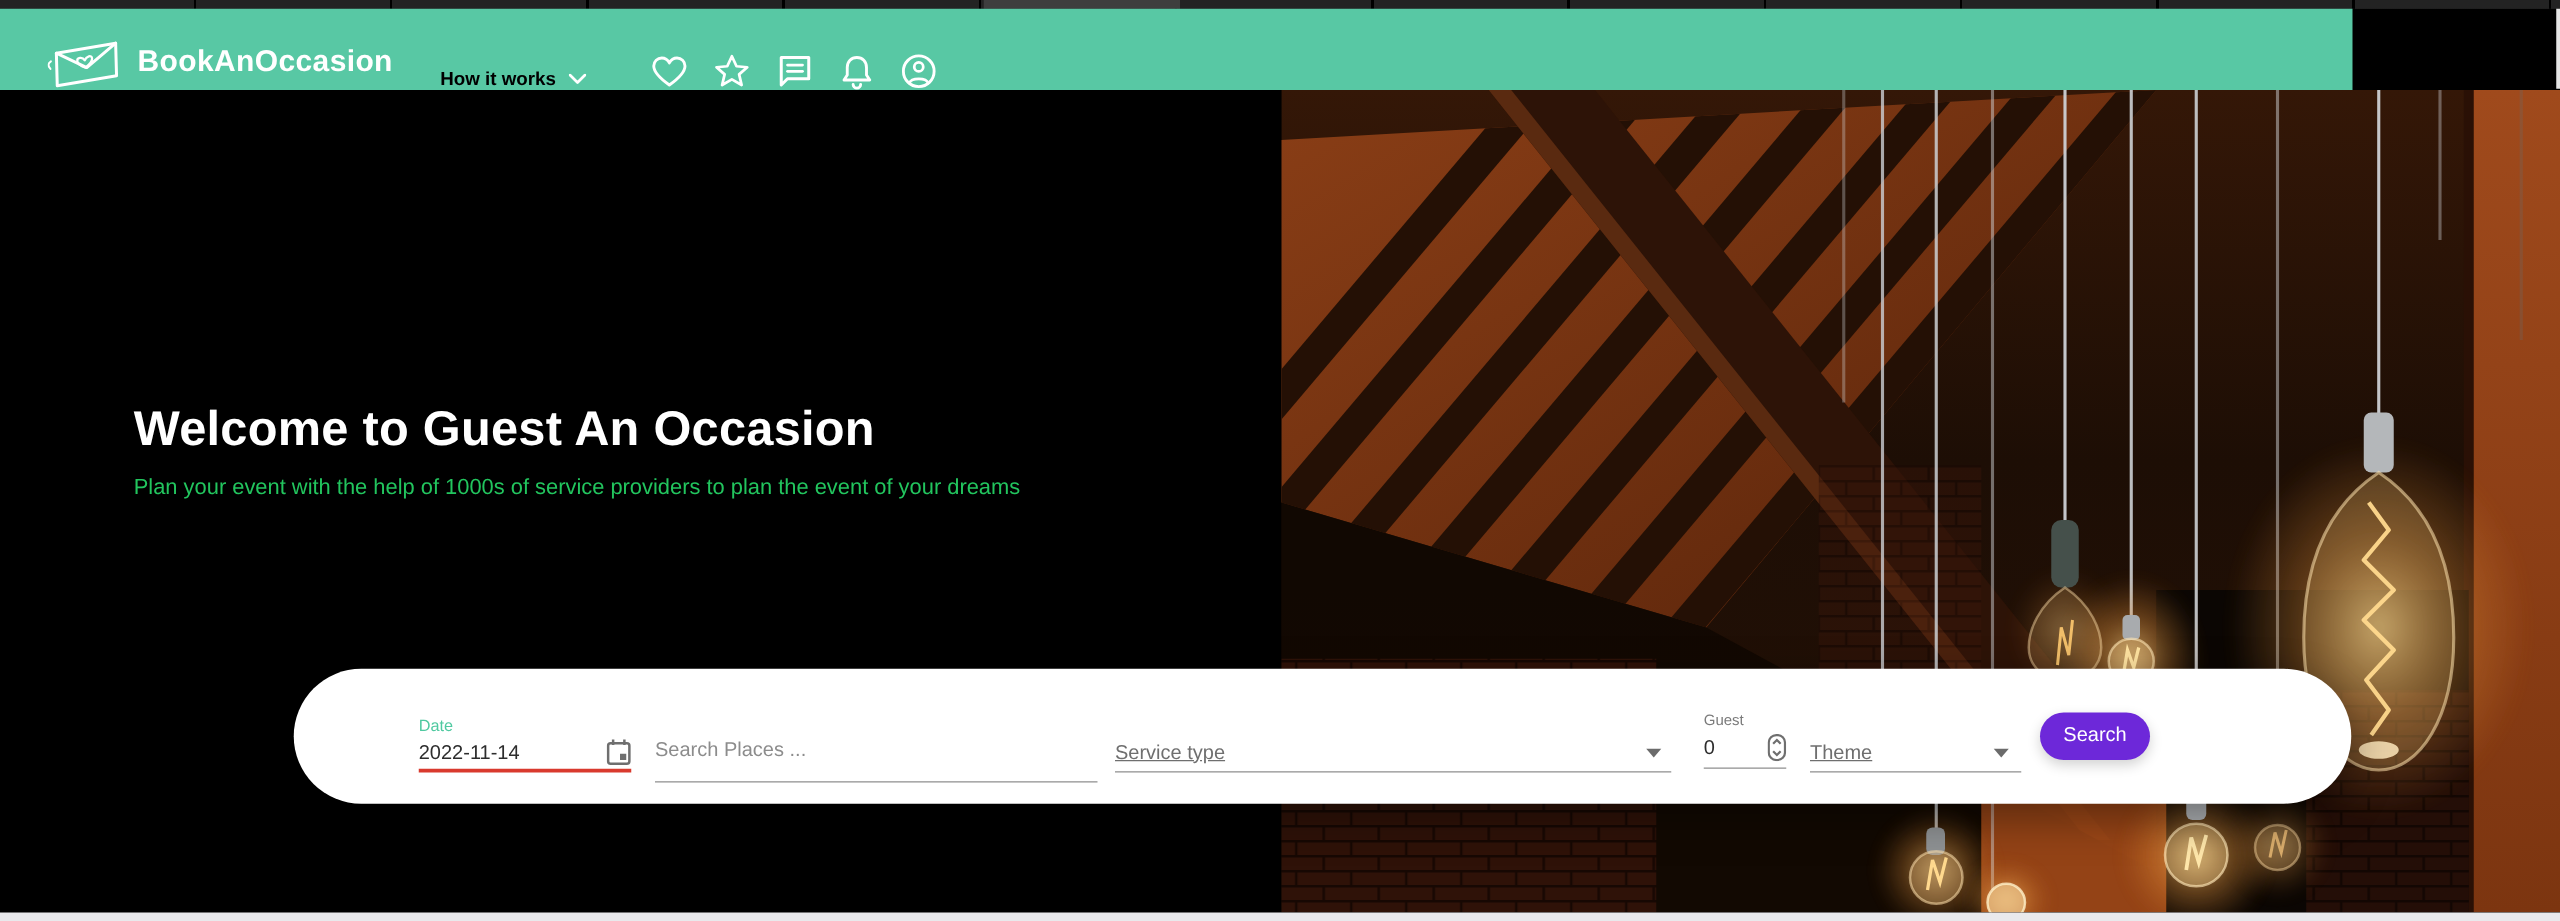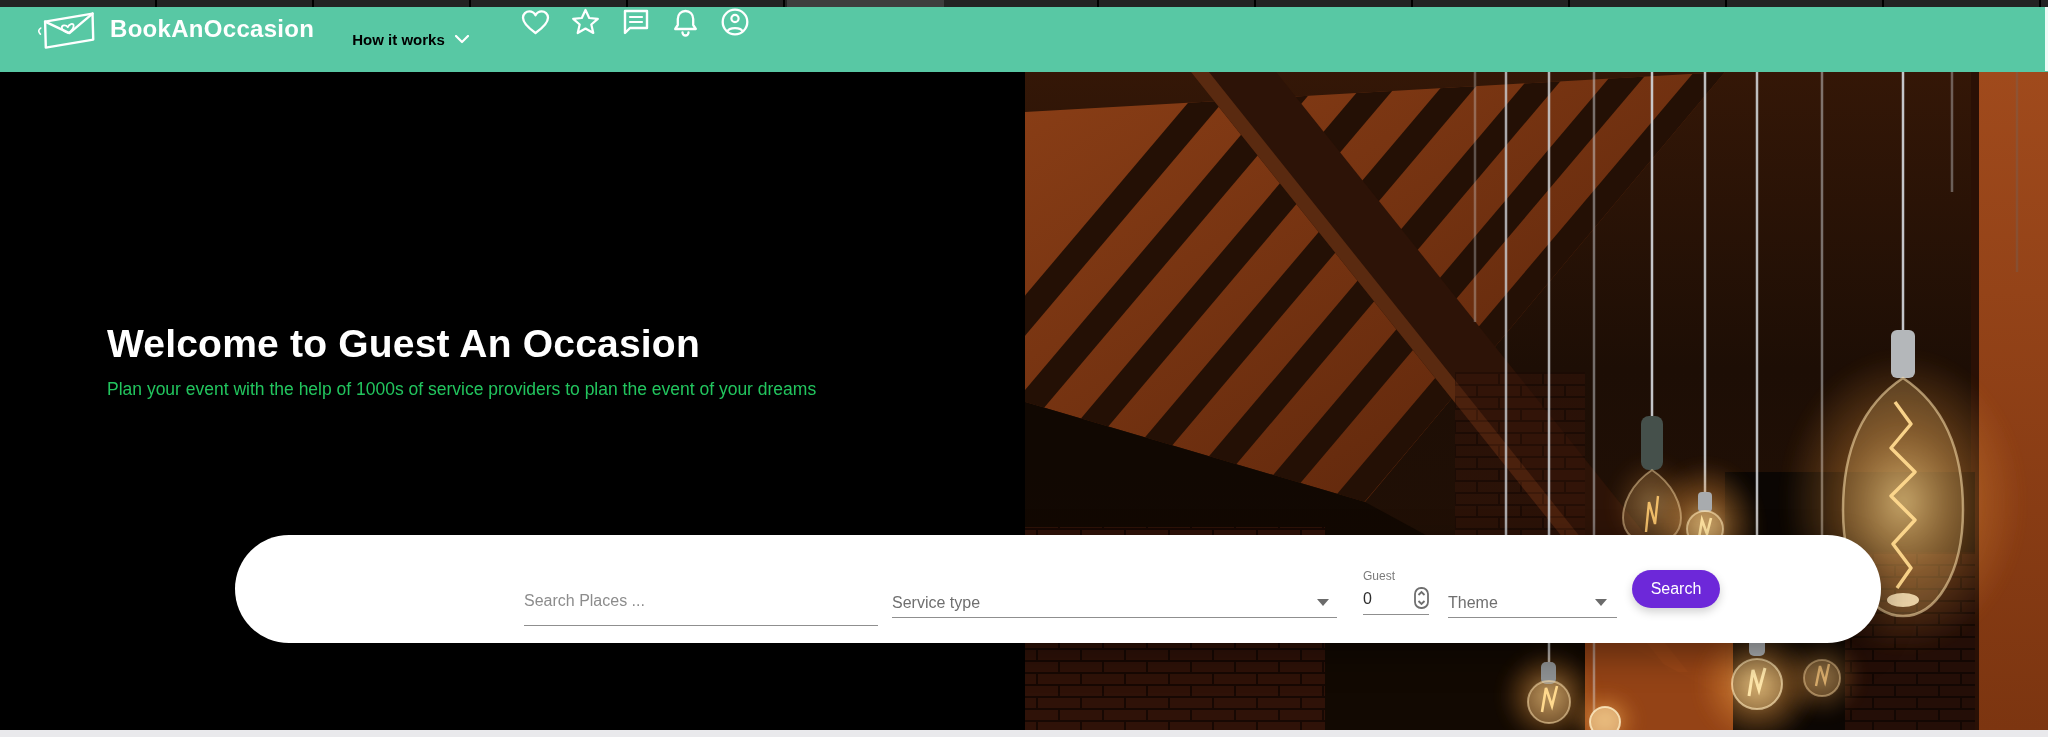--- a/index.html
+++ b/index.html
@@ -6,22 +6,22 @@
   html,body { width:2048px; height:737px; overflow:hidden; background:#000; }
   body { font-family:"Liberation Sans", sans-serif; }
   .page { position:relative; width:2048px; height:737px; overflow:hidden; }
 
   
   .tabstrip { position:absolute; top:0; left:0; width:2048px; height:7px; background:#1c1c1c;
     background-image:repeating-linear-gradient(90deg, #232323 0 155px, #000 155px 157px); }
   .tabstrip .active-seg { position:absolute; left:787px; top:0; width:157px; height:7px; background:#3e3e3e; }
 
   
-  .header { position:absolute; top:7px; left:0; width:2048px; height:65px; background:#58c8a4;
-    display:flex; align-items:flex-start; padding:0 24px 0 38px; }
+  .header { position:absolute; top:7px; left:0; width:1882px; height:65px; background:#58c8a4;
+    display:flex; align-items:flex-end; padding:0 24px 0 38px; }
   .brand { display:flex; align-items:center; gap:8px; cursor:pointer; }
   .brand-text { color:#fff; font-size:24px; font-weight:700; letter-spacing:.3px; }
   .nav { margin-left:auto; display:flex; align-items:center; gap:27px; }
   .nav a { text-decoration:none; color:#fff; font-size:16px; font-weight:500; cursor:pointer; }
   .nav a.active { color:#4d5358; }
   .howworks { margin-left:38px; display:flex; align-items:center; gap:10px; color:#000000;
     font-size:15px; font-weight:700; cursor:pointer;margin-top:24px; }
   .hdr-icons { margin-left:52px; display:flex; align-items:center; gap:21px; }
   .hdr-icons svg { display:block; cursor:pointer; }
   .scroll-sliver { position:absolute; top:7px; right:0; width:3px; height:64px; background:rgba(255,255,255,.9); }
@@ -38,21 +38,21 @@
   .card { position:absolute; left:235px; top:463px; width:1646px; height:108px; background:#fff;
     border-radius:54px; box-shadow:0 12px 34px rgba(0,0,0,.38); }
   .fld { position:absolute; }
   .fld-label { font-size:13px; color:#4fc9a0; font-weight:500; }
   .fld-label.gray { color:#7b7b7b; font-size:12px; }
   .fld input { border:none; outline:none; font-family:"Liberation Sans",sans-serif;
     font-size:16px; color:#2d2d2d; background:transparent; width:100%; }
   .fld input::placeholder { color:#8c8c8c; opacity:1; }
   .u-red  { position:absolute; left:0; right:0; bottom:0; height:3px; background:#d93a2e; }
   .u-gray { position:absolute; left:0; right:0; bottom:0; height:1px; background:#8f8f8f; }
-  .sel-text { font-size:16px; color:#6f6f6f; }
+  .sel-text { font-size:16px; color:#6f6f6f;text-decoration:underline; }
   .caret { width:0; height:0; border-left:6px solid transparent; border-right:6px solid transparent;
     border-top:7px solid #6b6b6b; cursor:pointer; }
   .search-btn { position:absolute; left:1397px; top:35px; width:88px; height:38px; border:none;
     border-radius:19px; background:#6d28d9; color:#fff; font-size:16px; font-weight:500;
     font-family:"Liberation Sans",sans-serif; cursor:pointer; box-shadow:0 4px 10px rgba(0,0,0,.18); }
 
   .bottom-strip { position:absolute; left:0; top:730px; width:2048px; height:7px; background:#e9e9ec; }
 </style>
 </head>
 <body>
@@ -223,20 +223,33 @@
       </svg>
     </div>
 
     <div class="hero-text">
       <div class="hero-title">Welcome to Guest An Occasion</div>
       <div class="hero-sub">Plan your event with the help of 1000s of service providers to plan the event of your dreams</div>
     </div>
 
     <div class="card">
 
+      <div class="fld" style="left:100px; top:38px; width:170px; height:48px;">
+        <div class="fld-label">Date</div>
+        <div style="position:relative; height:30px; display:flex; align-items:center;">
+          <input type="text" style="width: 130px;" value="2022-11-14">
+          <svg width="20" height="22" viewBox="0 0 20 22" style="position:absolute; right:0; top:3px; cursor:pointer;">
+            <rect x="1.5" y="3.5" width="17" height="16.5" rx="2" fill="none" stroke="#6f6f6f" stroke-width="2"></rect>
+            <line x1="5.5" y1="0.5" x2="5.5" y2="5" stroke="#6f6f6f" stroke-width="2"></line>
+            <line x1="14.5" y1="0.5" x2="14.5" y2="5" stroke="#6f6f6f" stroke-width="2"></line>
+            <rect x="11" y="12" width="5" height="5" fill="#6f6f6f"></rect>
+          </svg>
+          <div class="u-red"></div>
+        </div>
+      </div>
 
       <div class="fld" style="left:289px; top:52px; width:354px; height:39px;">
         <input type="text" style="height: 28px;" placeholder="Search Places ...">
         <div class="u-gray"></div>
       </div>
 
       <div class="fld" style="left:657px; top:52px; width:445px; height:31px; display:flex; align-items:center; cursor:pointer;">
         <span class="sel-text">Service type</span>
         <span class="caret" style="margin-left:auto; margin-right:8px;"></span>
         <div class="u-gray"></div>

